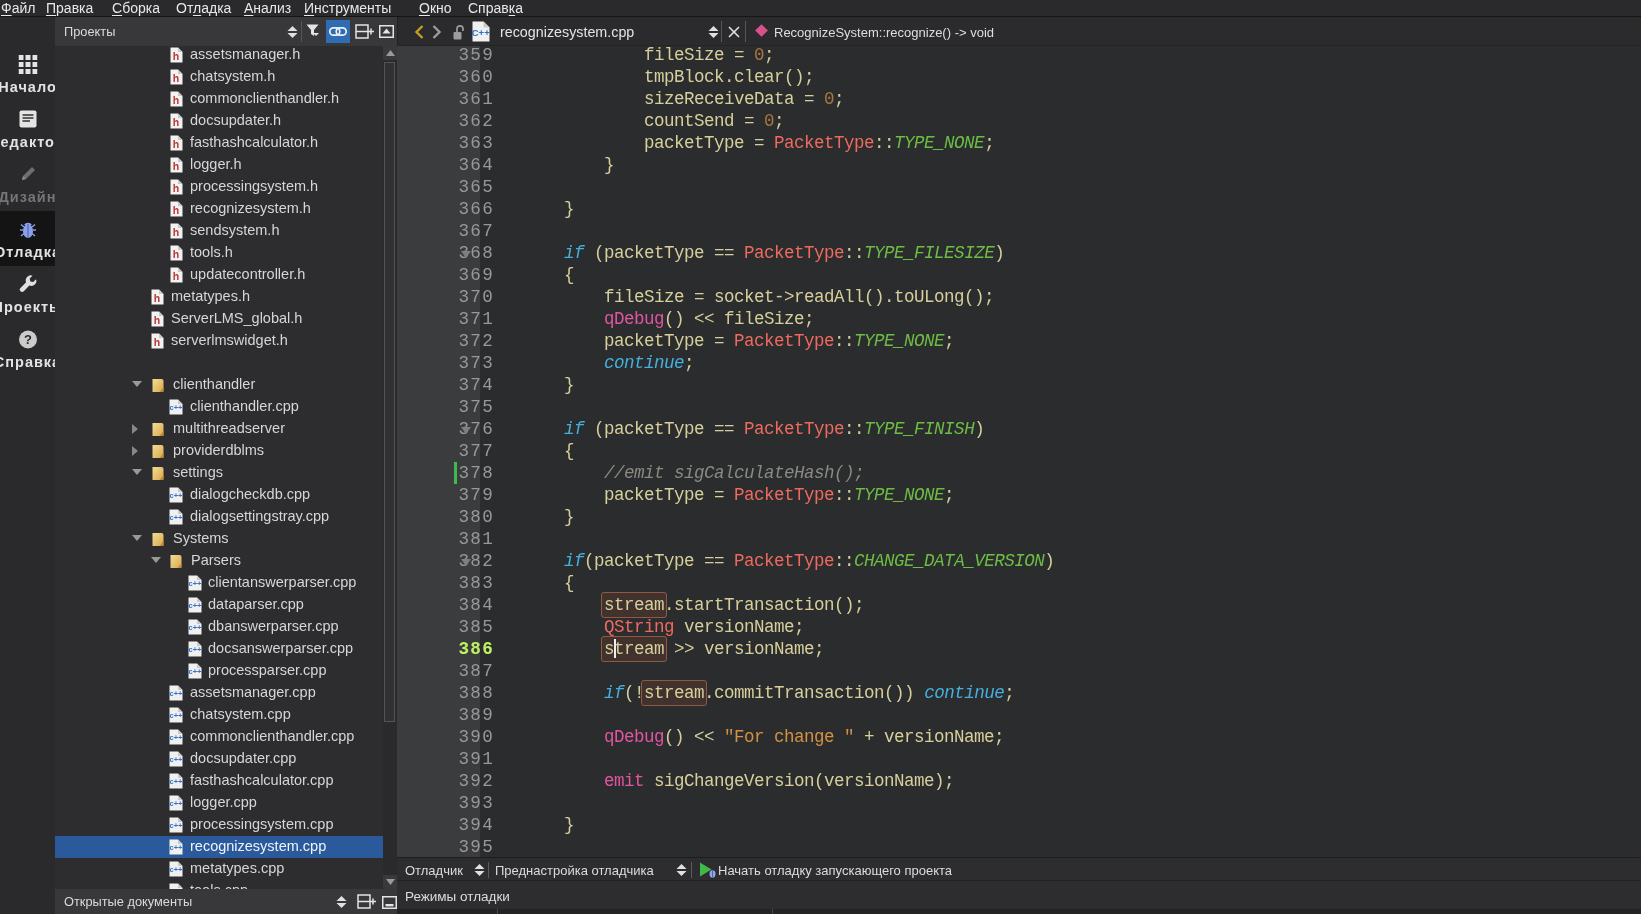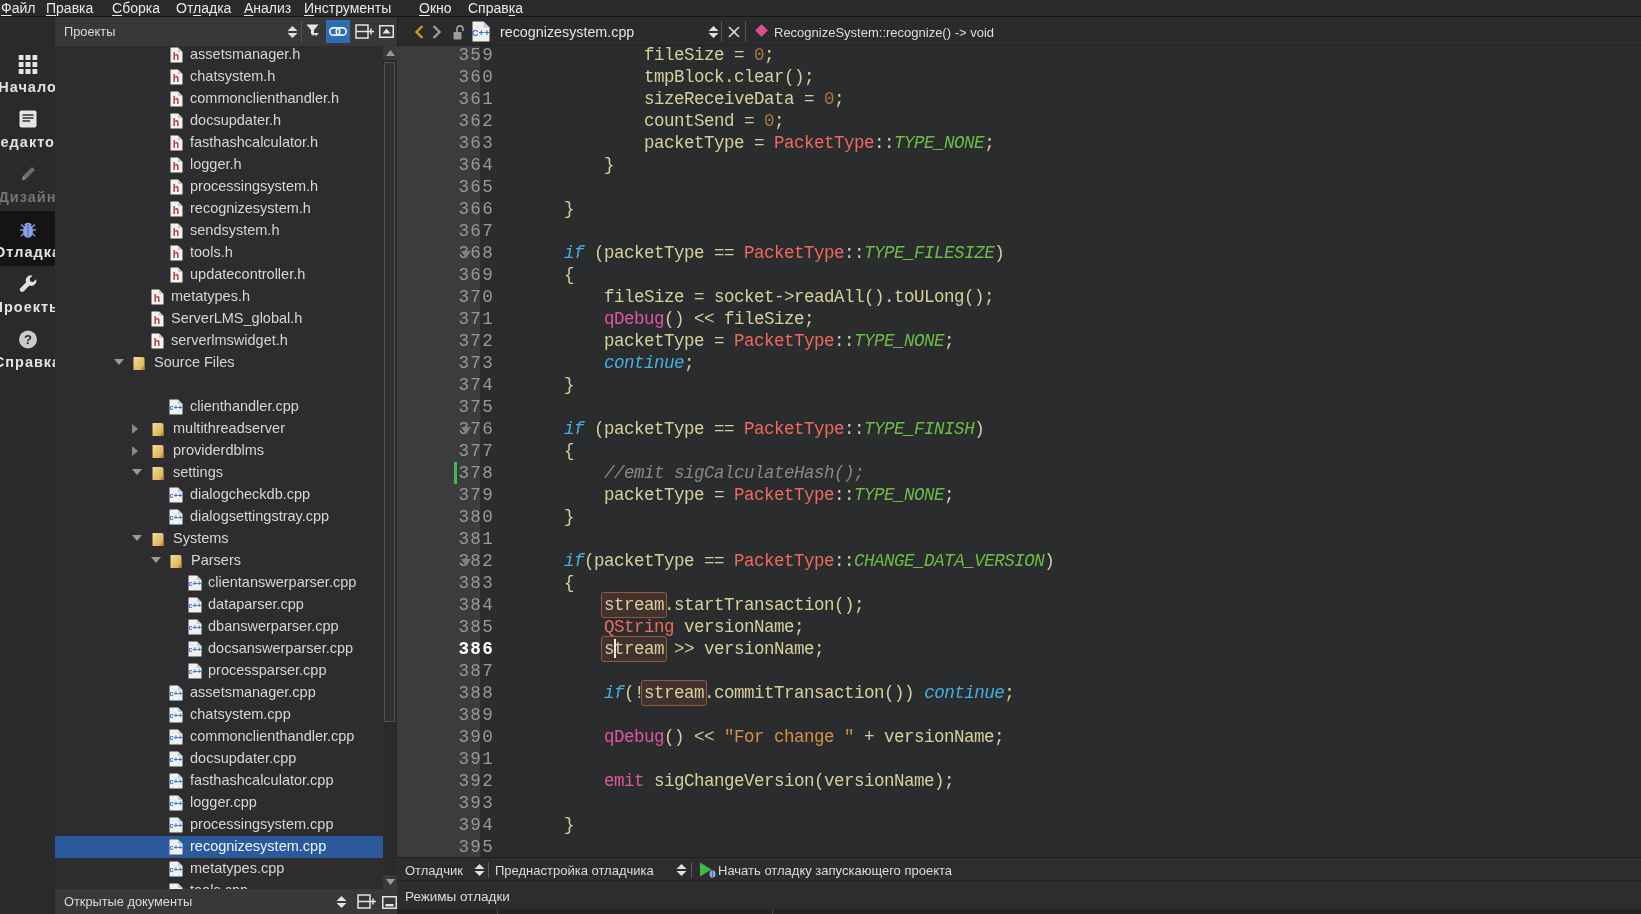--- a/index.html
+++ b/index.html
@@ -277,33 +277,33 @@
       <span class="tx" style="left:116px">ServerLMS_global.h</span>
     </div>
 <div class="trow" style="top:284px">
       <svg class="ticon" style="left:96px" width="13" height="16" viewBox="0 0 13 16">
         <path d="M0.5 0.5 h7.5 l4.5 4.5 v10.5 h-12 z" fill="#f2f2f2"></path>
         <path d="M8 0.5 l4.5 4.5 h-4.5 z" fill="#c9c9c9"></path>
         <text x="6" y="12.5" font-family="Liberation Sans" font-size="10.5" font-weight="bold" fill="#b93a34" text-anchor="middle">h</text>
       </svg>
       <span class="tx" style="left:116px">serverlmswidget.h</span>
     </div>
-<div class="trow" style="top:306px">
-      <div class="arr open" style="left:59px"></div>
-      <svg class="ticon" style="left:78px;top:4px" width="13" height="14" viewBox="0 0 13 14">
+<div class="trow" style="top:328px">
+      <div class="arr open" style="left:77px"></div>
+      <svg class="ticon" style="left:97px;top:4px" width="13" height="14" viewBox="0 0 13 14">
         <defs>
           <linearGradient id="fg" x1="0" y1="0" x2="1" y2="1">
             <stop offset="0" stop-color="#f3dd94"></stop>
             <stop offset="1" stop-color="#d9a94e"></stop>
           </linearGradient>
         </defs>
         <path d="M0.5 1 h9 a2 2 0 0 1 2 2 v10 a1 1 0 0 1 -1 1 h-10 z" fill="url(#fg)"></path>
         <path d="M11.5 9 v4 a1 1 0 0 1 -1 1 h-3 z" fill="#c08c32"></path>
       </svg>
-      <span class="tx" style="left:99px">Source Files</span>
+      <span class="tx" style="left:118px">clienthandler</span>
     </div>
 <div class="trow" style="top:350px">
       <svg class="ticon" style="left:114px" width="14" height="16" viewBox="0 0 14 16">
         <path d="M0.5 0.5 h8.5 l4.5 4.5 v10.5 h-13 z" fill="#f0f0f0"></path>
         <path d="M9 0.5 l4.5 4.5 h-4.5 z" fill="#c9c9c9"></path>
         <text x="7" y="11" font-family="Liberation Sans" font-size="7.5" font-weight="bold" fill="#3272c8" text-anchor="middle">c++</text>
       </svg>
       <span class="tx" style="left:135px">clienthandler.cpp</span>
     </div>
 <div class="trow" style="top:372px">
@@ -600,21 +600,21 @@
 376
 377
 378
 379
 380
 381
 382
 383
 384
 385
-<b style="color:#ffffff">386</b>
+<b style="color:#bef264">386</b>
 387
 388
 389
 390
 391
 392
 393
 394
 395</div>
 <div id="code">                fileSize = <span class="n">0</span>;

